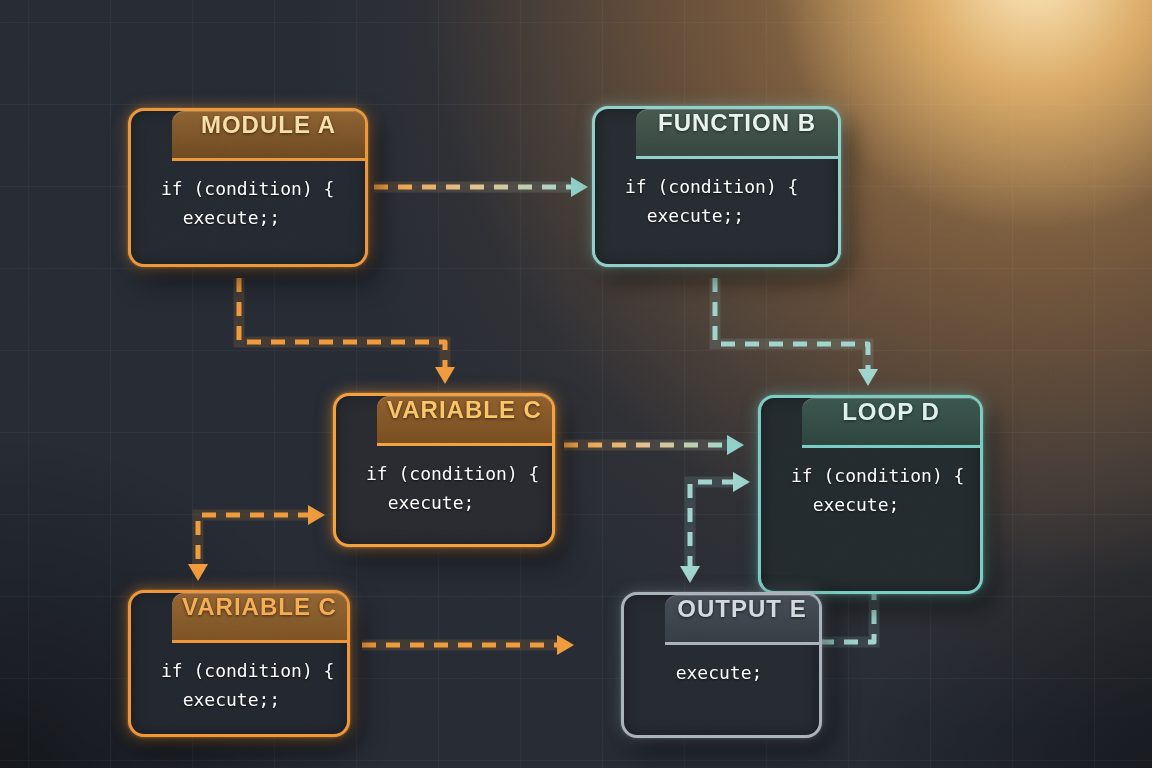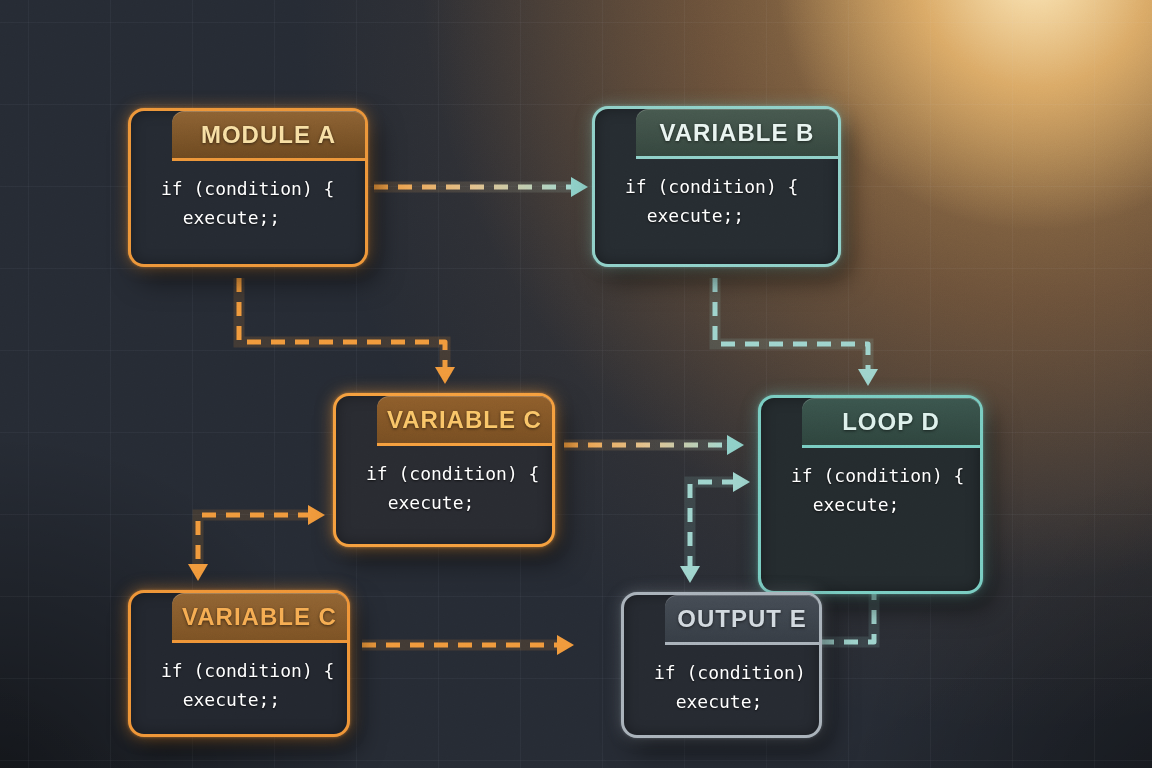--- a/index.html
+++ b/index.html
@@ -44,21 +44,21 @@
       0 0 3px var(--glow),
       9px 14px 26px rgba(0,0,0,0.5),
       inset 0 0 14px rgba(0,0,0,0.35);
   }
   .node-header{
     height:50px;box-sizing:border-box;
     border-radius:12px 12px 0 0;
     border-bottom:3px solid var(--border);
     background:linear-gradient(180deg,var(--header-top),var(--header-bottom));
     box-shadow:inset 0 1px 0 rgba(255,255,255,0.18);
-    display:flex;align-items:center;justify-content:center;margin-left:41px;
+    display:flex;justify-content:center;margin-left:41px;
   }
   .node-title{
     font-size:24px;font-weight:bold;letter-spacing:1px;
     color:var(--title);
     text-shadow:0 1px 3px rgba(0,0,0,0.55);
   }
   .node-body{
     padding:13px 0 0 30px;
   }
   .code-line{
@@ -143,21 +143,21 @@
         <div class="node-header">
           <span class="node-title">MODULE A</span>
         </div>
         <div class="node-body">
           <span class="code-line">if (condition) {</span>
           <span class="code-line">  execute;;</span>
         </div>
       </div>
       <div class="node" style="left: 592px; top: 106px; width: 249px; height: 161px; --border: #8fd0c8; --title: #e9f4f0; --header-top: #47594f; --header-bottom: #35463e; --body: #262c31; --glow: rgba(143,208,200,0.38);">
         <div class="node-header">
-          <span class="node-title">VARIABLE B</span>
+          <span class="node-title">FUNCTION B</span>
         </div>
         <div class="node-body">
           <span class="code-line">if (condition) {</span>
           <span class="code-line">  execute;;</span>
         </div>
       </div>
       <div class="node" style="left: 333px; top: 393px; width: 222px; height: 154px; --border: #f59f3e; --title: #f9c568; --header-top: #8f5e2b; --header-bottom: #774e22; --body: #292b31; --glow: rgba(245,159,62,0.55);">
         <div class="node-header">
           <span class="node-title">VARIABLE C</span>
         </div>
@@ -182,19 +182,18 @@
         <div class="node-body">
           <span class="code-line">if (condition) {</span>
           <span class="code-line">  execute;;</span>
         </div>
       </div>
       <div class="node" style="left: 621px; top: 592px; width: 201px; height: 146px; --border: #a9b2ba; --title: #d2d9df; --header-top: #454c55; --header-bottom: #363d45; --body: #262a31; --glow: rgba(169,178,186,0.32);">
         <div class="node-header">
           <span class="node-title">OUTPUT E</span>
         </div>
         <div class="node-body">
-          <span class="code-line">if (condition)</span>
           <span class="code-line">  execute;</span>
         </div>
       </div>
     </div>
   <div class="grain"></div>
 </div>
 
 </body></html>

